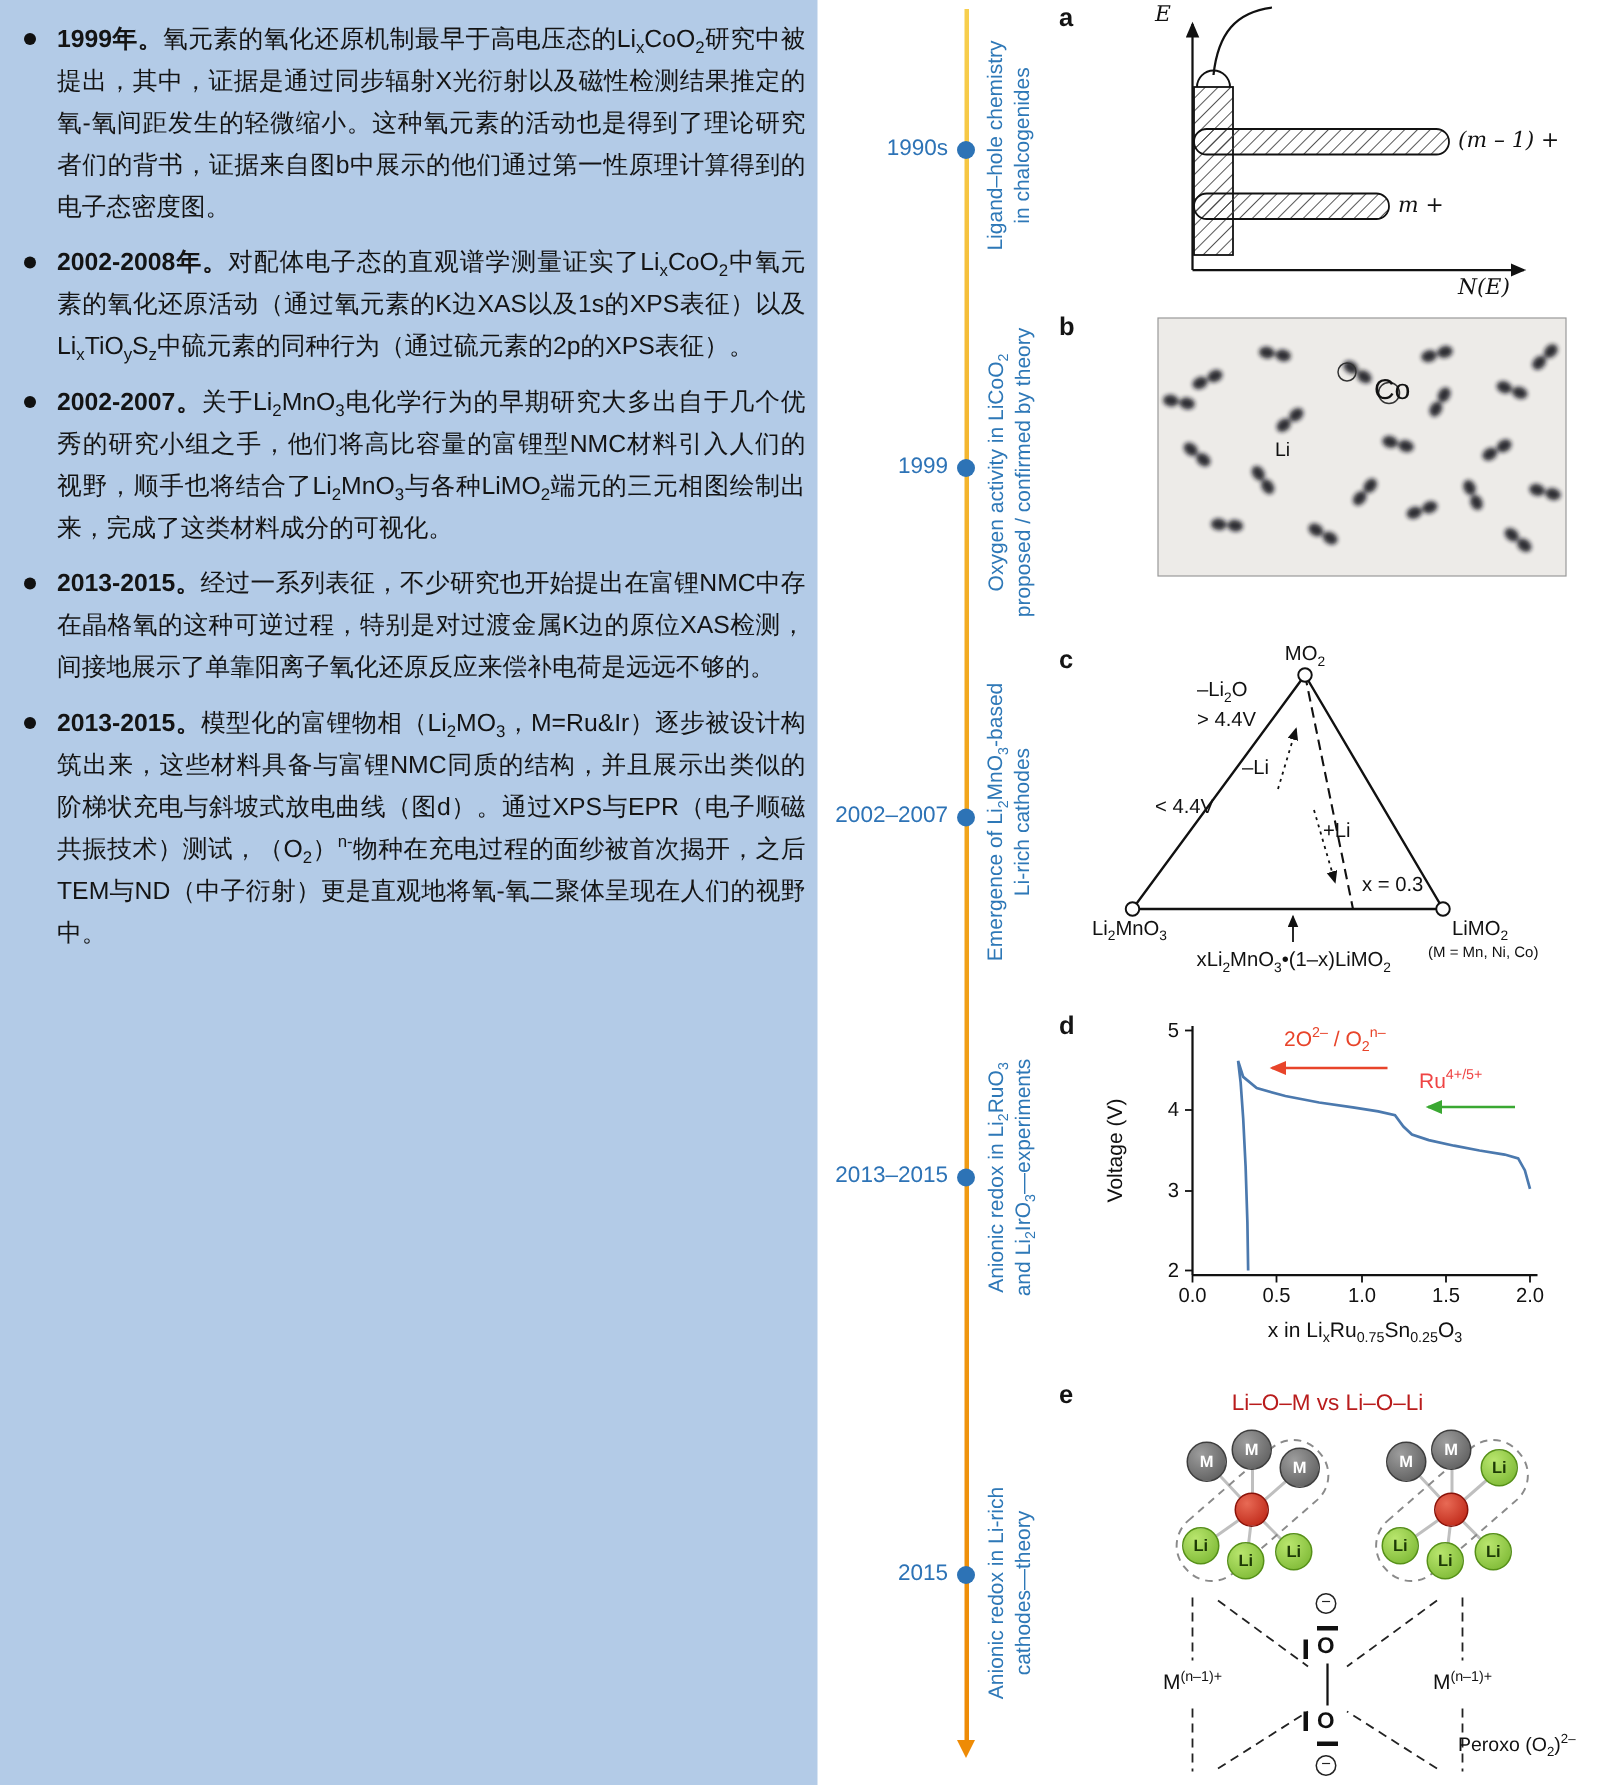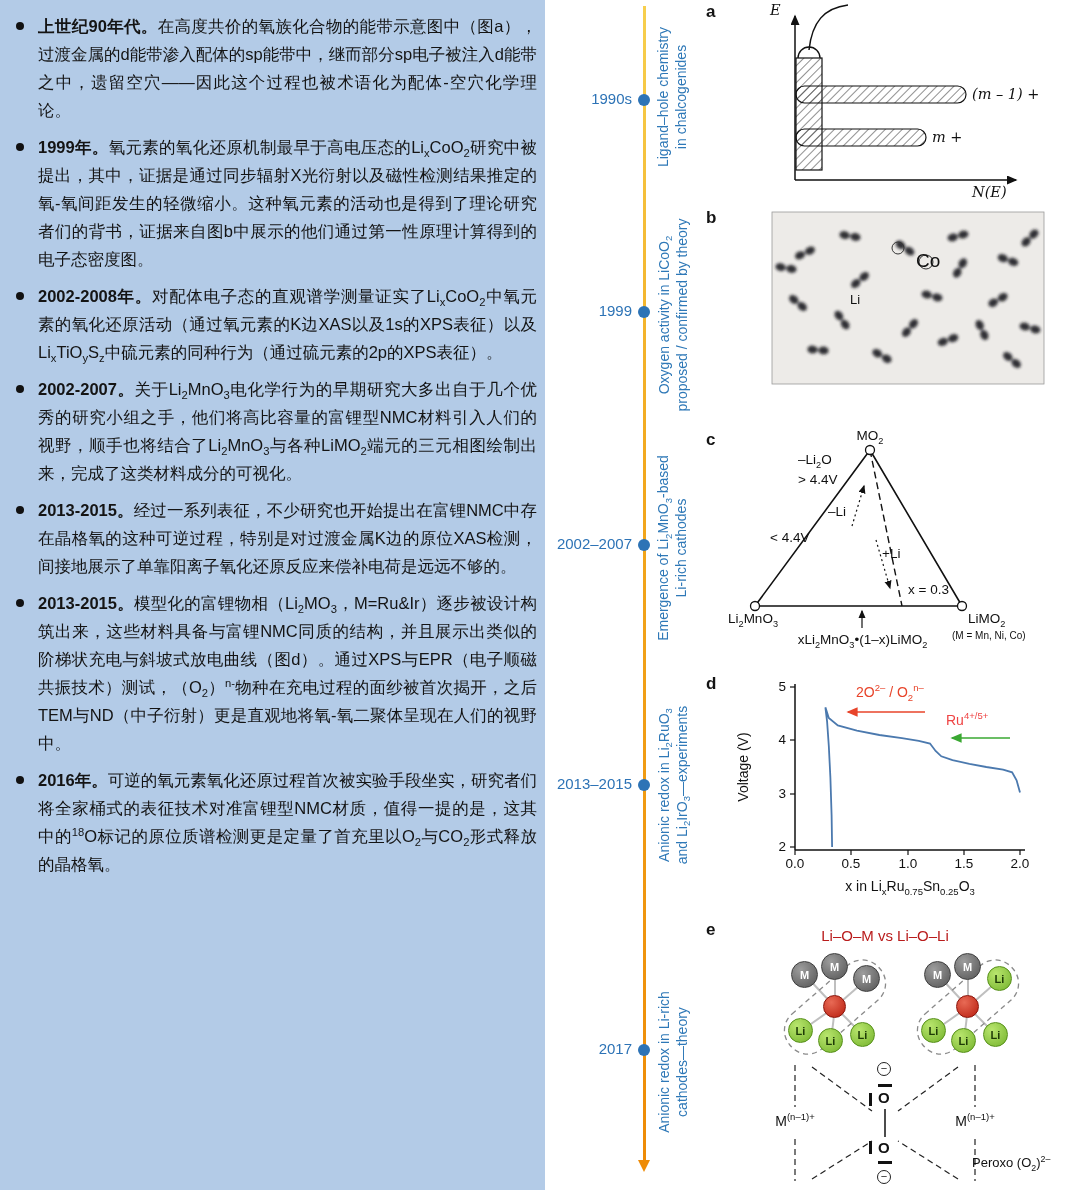--- a/index.html
+++ b/index.html
@@ -43,62 +43,54 @@
   .charge { position:absolute; width:14px; height:14px; border:1.3px solid #222; border-radius:50%; font-size:11px; line-height:11px; text-align:center; color:#222; }
 </style>
 </head>
 <body>
 
 <div id="canvas">
 
   <div class="notes">
     <div class="note">
       <span class="bullet"></span>
-      <span class="head">上世纪90年代。</span><span>在高度共价的氧族化合物的能带示意图中（图a），过渡金属的d能带渗入配体的sp能带中，继而部分sp电子被注入d能带之中，遗留空穴——因此这个过程也被术语化为配体-空穴化学理论。</span>
-    </div>
-    <div class="note">
-      <span class="bullet"></span>
       <span class="head">1999年。</span><span>氧元素的氧化还原机制最早于高电压态的Li<sub>x</sub>CoO<sub>2</sub>研究中被提出，其中，证据是通过同步辐射X光衍射以及磁性检测结果推定的氧-氧间距发生的轻微缩小。这种氧元素的活动也是得到了理论研究者们的背书，证据来自图b中展示的他们通过第一性原理计算得到的电子态密度图。</span>
     </div>
     <div class="note">
       <span class="bullet"></span>
       <span class="head">2002-2008年。</span><span>对配体电子态的直观谱学测量证实了Li<sub>x</sub>CoO<sub>2</sub>中氧元素的氧化还原活动（通过氧元素的K边XAS以及1s的XPS表征）以及Li<sub>x</sub>TiO<sub>y</sub>S<sub>z</sub>中硫元素的同种行为（通过硫元素的2p的XPS表征）。</span>
     </div>
     <div class="note">
       <span class="bullet"></span>
       <span class="head">2002-2007。</span><span>关于Li<sub>2</sub>MnO<sub>3</sub>电化学行为的早期研究大多出自于几个优秀的研究小组之手，他们将高比容量的富锂型NMC材料引入人们的视野，顺手也将结合了Li<sub>2</sub>MnO<sub>3</sub>与各种LiMO<sub>2</sub>端元的三元相图绘制出来，完成了这类材料成分的可视化。</span>
     </div>
     <div class="note">
       <span class="bullet"></span>
       <span class="head">2013-2015。</span><span>经过一系列表征，不少研究也开始提出在富锂NMC中存在晶格氧的这种可逆过程，特别是对过渡金属K边的原位XAS检测，间接地展示了单靠阳离子氧化还原反应来偿补电荷是远远不够的。</span>
     </div>
     <div class="note">
       <span class="bullet"></span>
       <span class="head">2013-2015。</span><span>模型化的富锂物相（Li<sub>2</sub>MO<sub>3</sub>，M=Ru&amp;Ir）逐步被设计构筑出来，这些材料具备与富锂NMC同质的结构，并且展示出类似的阶梯状充电与斜坡式放电曲线（图d）。通过XPS与EPR（电子顺磁共振技术）测试，（O<sub>2</sub>）<sup>n-</sup>物种在充电过程的面纱被首次揭开，之后TEM与ND（中子衍射）更是直观地将氧-氧二聚体呈现在人们的视野中。</span>
-    </div>
-    <div class="note">
-      <span class="bullet"></span>
-      <span class="head">2016年。</span><span>可逆的氧元素氧化还原过程首次被实验手段坐实，研究者们将全家桶式的表征技术对准富锂型NMC材质，值得一提的是，这其中的<sup>18</sup>O标记的原位质谱检测更是定量了首充里以O<sub>2</sub>与CO<sub>2</sub>形式释放的晶格氧。</span>
     </div>
   </div>
 
   <div class="tl-line"></div>
   <div class="tl-arrow"></div>
 
   <div class="dot" style="top:94px;"></div>
   <div class="dot" style="top:306px;"></div>
   <div class="dot" style="top:539px;"></div>
   <div class="dot" style="top:779px;"></div>
   <div class="dot" style="top:1044px;"></div>
 
   <div class="year" style="top:90px;">1990s</div>
   <div class="year" style="top:302px;">1999</div>
   <div class="year" style="top:535px;">2002–2007</div>
   <div class="year" style="top:775px;">2013–2015</div>
-  <div class="year" style="top:1040px;">2017</div>
+  <div class="year" style="top:1040px;">2015</div>
 
   <div class="tl-label" style="left:587px;top:79px;width:170px;">
     <div>Ligand–hole chemistry</div>
     <div>in chalcogenides</div>
   </div>
   <div class="tl-label" style="left:555px;top:297px;width:235px;">
     <div>Oxygen activity in LiCoO<sub>2</sub></div>
     <div>proposed / confirmed by theory</div>
   </div>
   <div class="tl-label" style="left:562px;top:530px;width:220px;">

